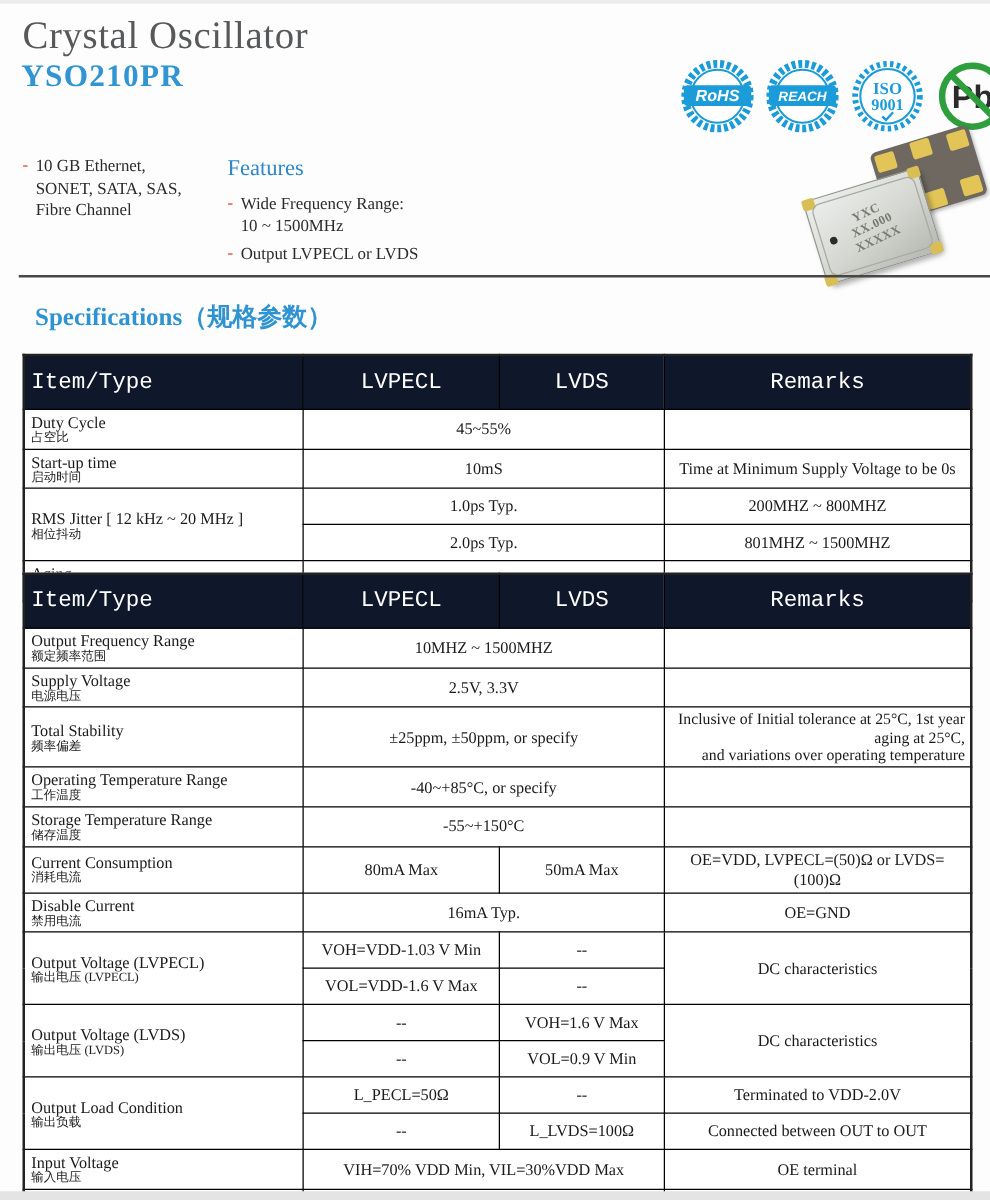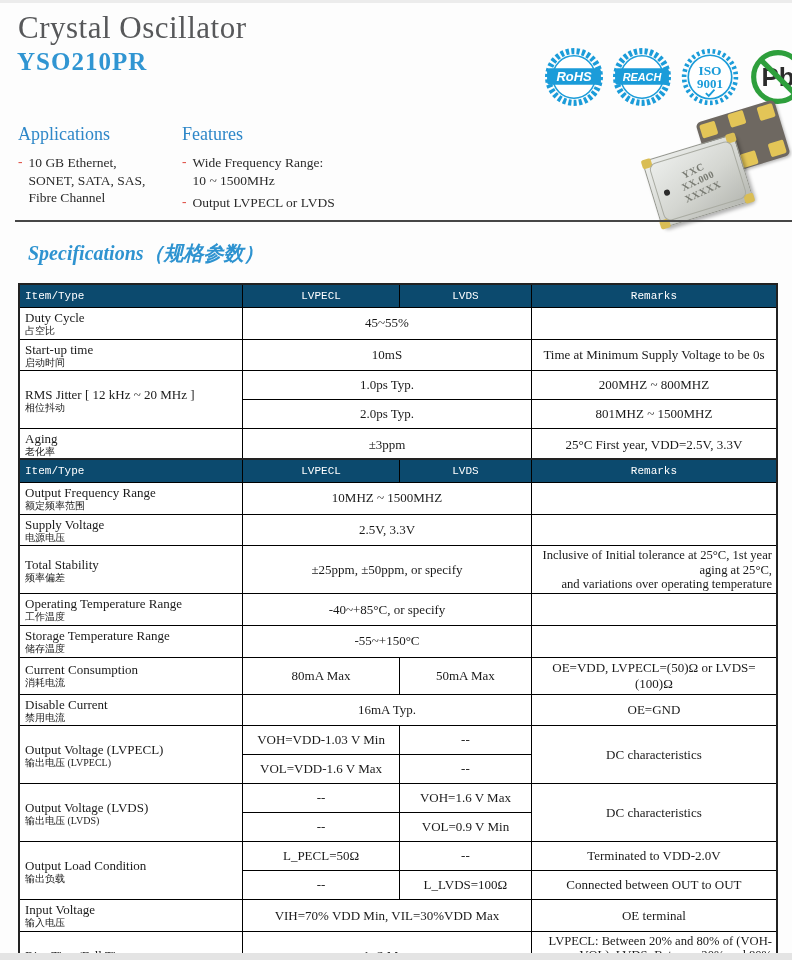--- a/index.html
+++ b/index.html
@@ -34,29 +34,29 @@
               background:linear-gradient(155deg,#eef0ee 0%,#d4d6d1 55%,#b4b6b0 100%);
               border:1px solid #94968e;border-radius:5px;box-shadow:2px 3px 4px rgba(0,0,0,.3);}
   .chip-inner{position:absolute;inset:4px;border:1px solid #a9aba2;border-radius:7px;}
   .chip-text{position:absolute;inset:0;display:flex;flex-direction:column;align-items:center;
              justify-content:center;font-size:10px;font-weight:bold;color:#787a72;
              line-height:1.12;letter-spacing:.5px;transform:rotate(-8deg);}
   .pin-dot{position:absolute;left:11px;top:33px;width:6px;height:6px;background:#2b2b2b;border-radius:50%;}
   .corner-tab{position:absolute;width:10px;height:9px;background:#d9bd55;border-radius:2px;}
 
   .divider{position:absolute;left:15px;top:220px;width:777px;height:2px;background:#474747;}
-  .spec-heading{position:absolute;left:28px;top:240px;margin:0;font-size:20px;font-weight:bold;color:#2e93d0;font-style:italic;}
+  .spec-heading{position:absolute;left:28px;top:240px;margin:0;font-size:20px;font-weight:bold;color:#2e93d0;}
 
   
   table{position:absolute;left:18px;border-collapse:collapse;table-layout:fixed;width:760px;
         font-size:13px;background:#fff;border:2px solid #222;}
   .t1{top:283px;}
   .t2{top:458px;}
-  th{background:#0c4a6e;color:#fff;font-family:"Liberation Mono","DejaVu Sans Mono",monospace;
-     font-weight:normal;font-size:11px;height:20px;border:1px solid #000;text-align:center;padding:1px 2px;}
+  th{background:#0f172a;color:#fff;font-family:"Liberation Mono","DejaVu Sans Mono",monospace;
+     font-weight:normal;font-size:18px;height:20px;border:1px solid #000;text-align:center;padding:11px 2px;}
   th:first-child{text-align:left;padding-left:5px;}
   td{border:1px solid #000;padding:2px 5px;height:24px;vertical-align:middle;}
   td.lbl{text-align:left;padding:2px 5px;line-height:1.16;}
   td.lbl .cn{font-size:10px;}
   td.val{text-align:center;}
   td.val.left{text-align:right;white-space:pre-line;line-height:1.14;font-size:12.6px;padding:2px 4px;}
 </style>
 </head>
 <body>
 
@@ -89,21 +89,20 @@
     <svg class="badge" viewBox="0 0 56 56">
       <circle cx="28" cy="28" r="23.5" fill="none" stroke="#2e9f3c" stroke-width="5"></circle>
       <text x="28" y="37" text-anchor="middle" font-family="Liberation Sans, sans-serif" font-weight="bold" font-size="25" fill="#2b2b2b">Pb</text>
       <line x1="11" y1="11" x2="45" y2="45" stroke="#2e9f3c" stroke-width="5"></line>
       <path d="M40 46 q8 -8 14 -2 q-4 10 -14 2 z" fill="#2e9f3c"></path>
       <path d="M42 48 q6 -4 11 -4" fill="none" stroke="#e8f5e9" stroke-width="1"></path>
     </svg>
   </div>
 
   <div class="info-col col-apps">
-    <h3>Applications</h3>
     <div class="bullet-item">
       <span class="dash"></span>
       <div class="lines">
         <span>10 GB Ethernet,</span>
         <span>SONET, SATA, SAS,</span>
         <span>Fibre Channel</span>
       </div>
     </div>
   </div>
 

